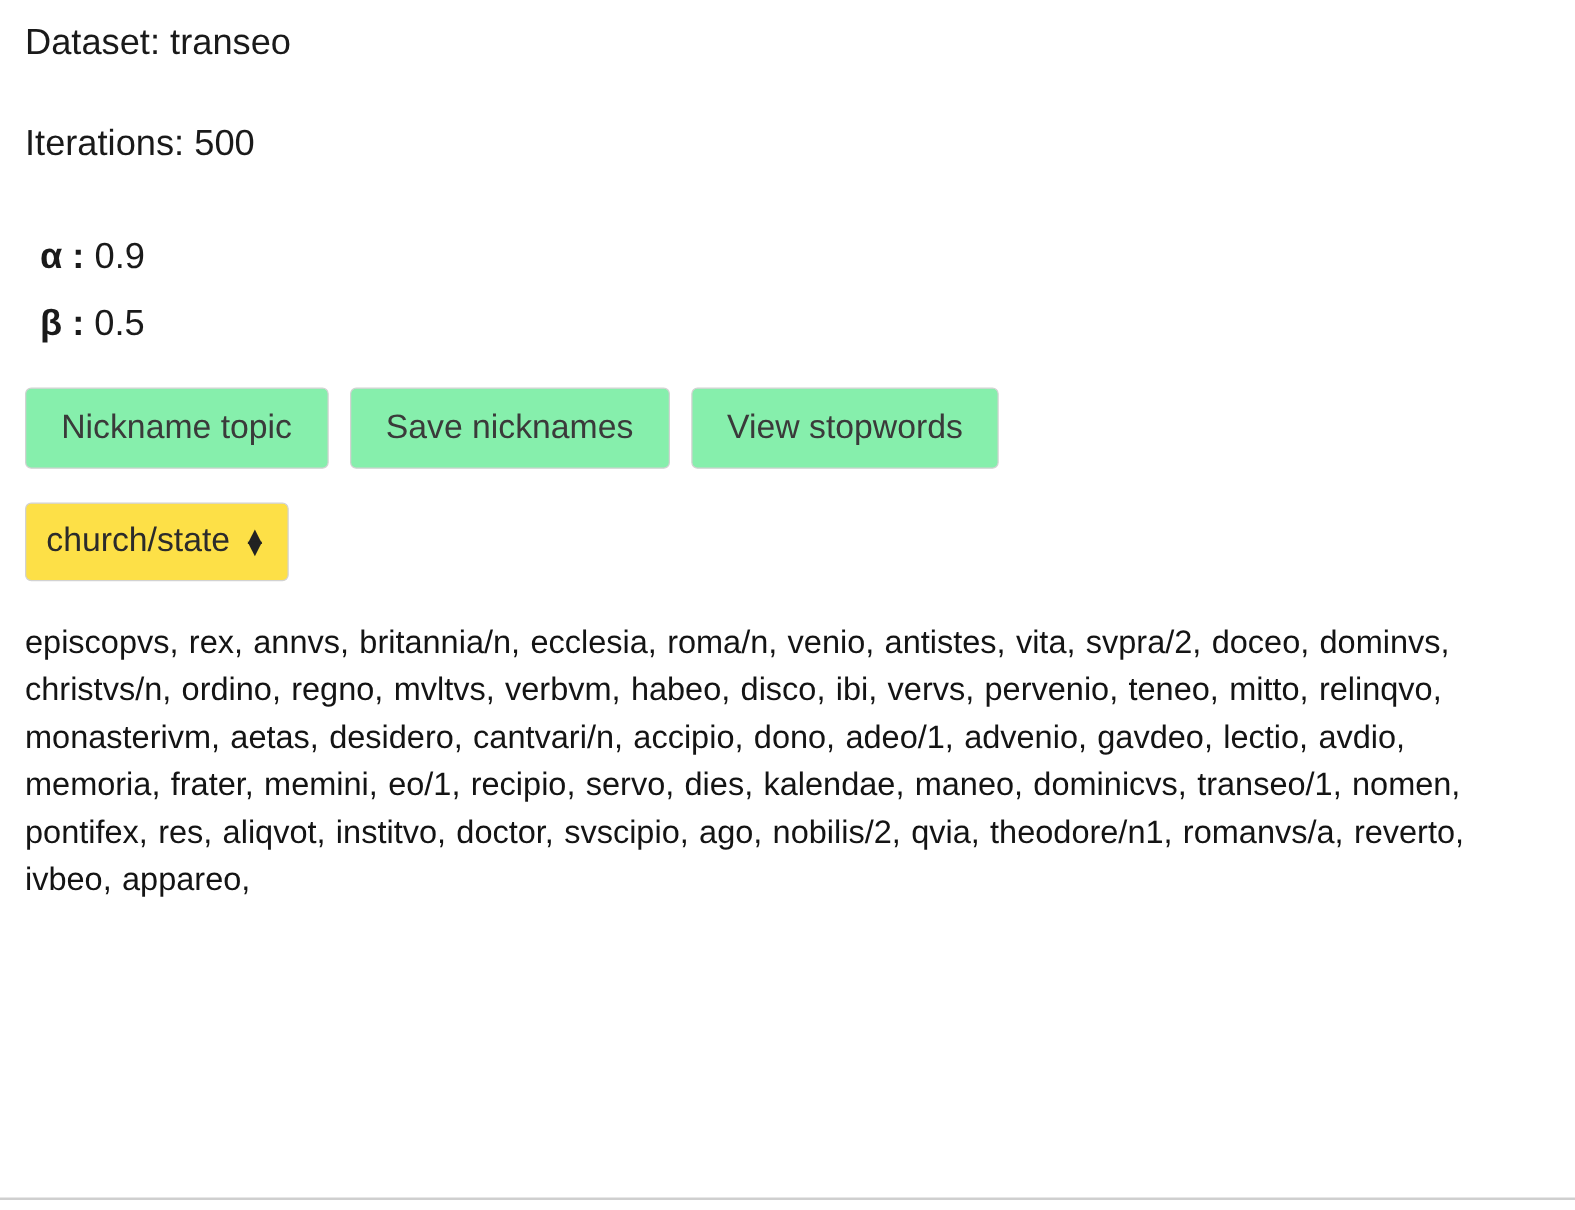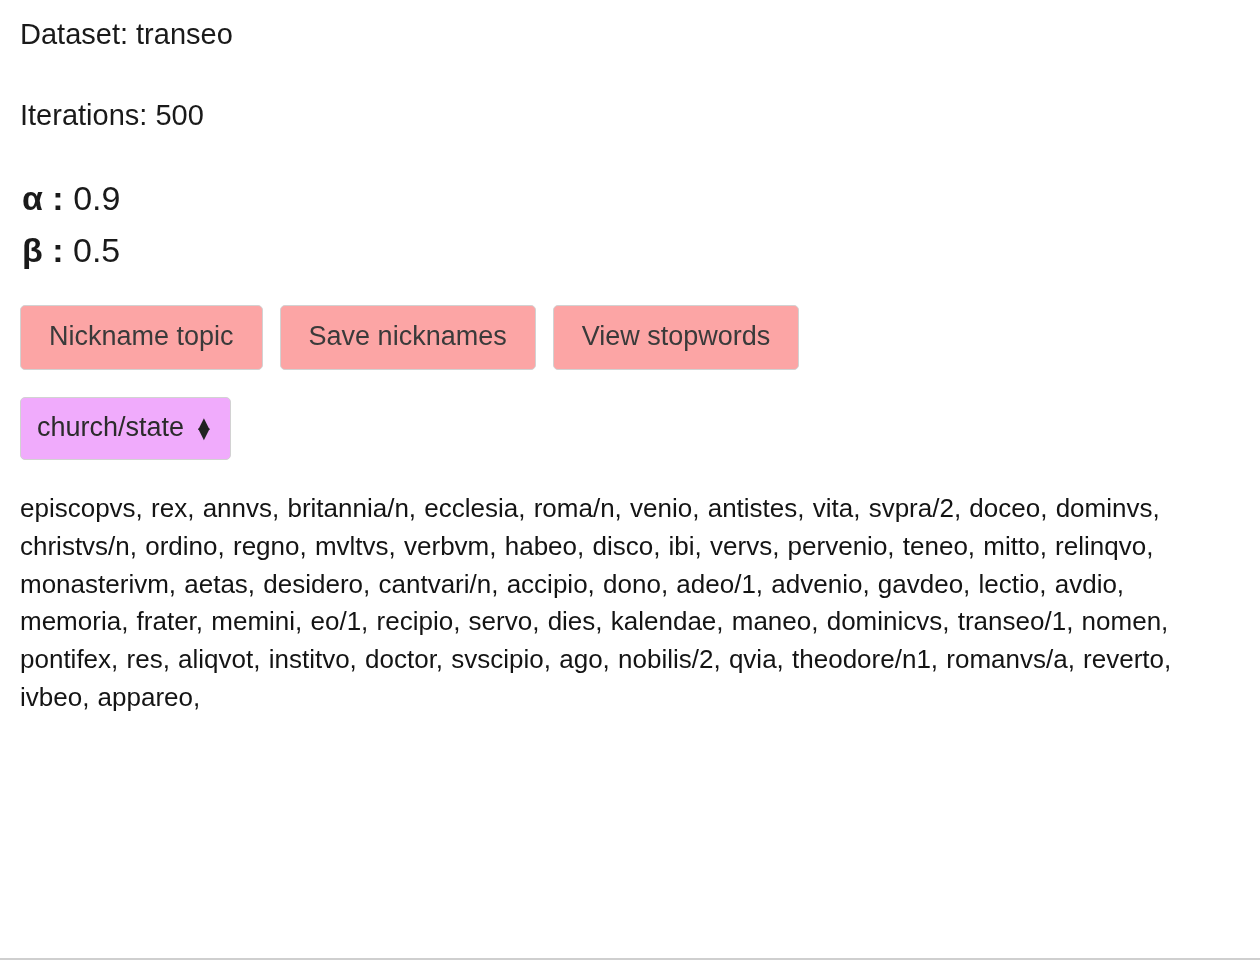--- a/index.html
+++ b/index.html
@@ -26,56 +26,56 @@
     margin: 0;
     white-space: nowrap;
   }
   .meta-line .lbl {
     font-weight: normal;
   }
   .spacer-lg { height: 40px; }
   .spacer-md { height: 36px; }
 
   .greek-line {
-    font-size: 34px;
+    font-size: 29px;
     line-height: 1.45;
-    margin: 2px;
+    margin: 12px;
     white-space: nowrap;
   }
   .greek-line .sym {
     font-weight: bold;
   }
 
   .button-row {
     display: flex;
     gap: 17px;
     align-items: flex-start;
     margin-top: 30px;
   }
   .btn {
-    background: #fca5a5;
+    background: #86efac;
     border: 1px solid #d2d2d2;
     border-radius: 5px;
     color: #3a3a3a;
     font-family: "Liberation Sans", sans-serif;
     font-size: 27px;
     line-height: 1;
     padding: 17px 28px 19px 28px;
     cursor: pointer;
     white-space: nowrap;
   }
 
   .select-row {
     margin-top: 27px;
   }
   .select-box {
     display: inline-flex;
     align-items: center;
     gap: 10px;
-    background: #f0abfc;
+    background: #fde047;
     border: 1px solid #d2d2d2;
     border-radius: 5px;
     color: #2b2b2b;
     font-size: 27px;
     padding: 14px 16px 16px 16px;
     cursor: pointer;
     white-space: nowrap;
   }
   .select-arrows {
     display: inline-flex;

